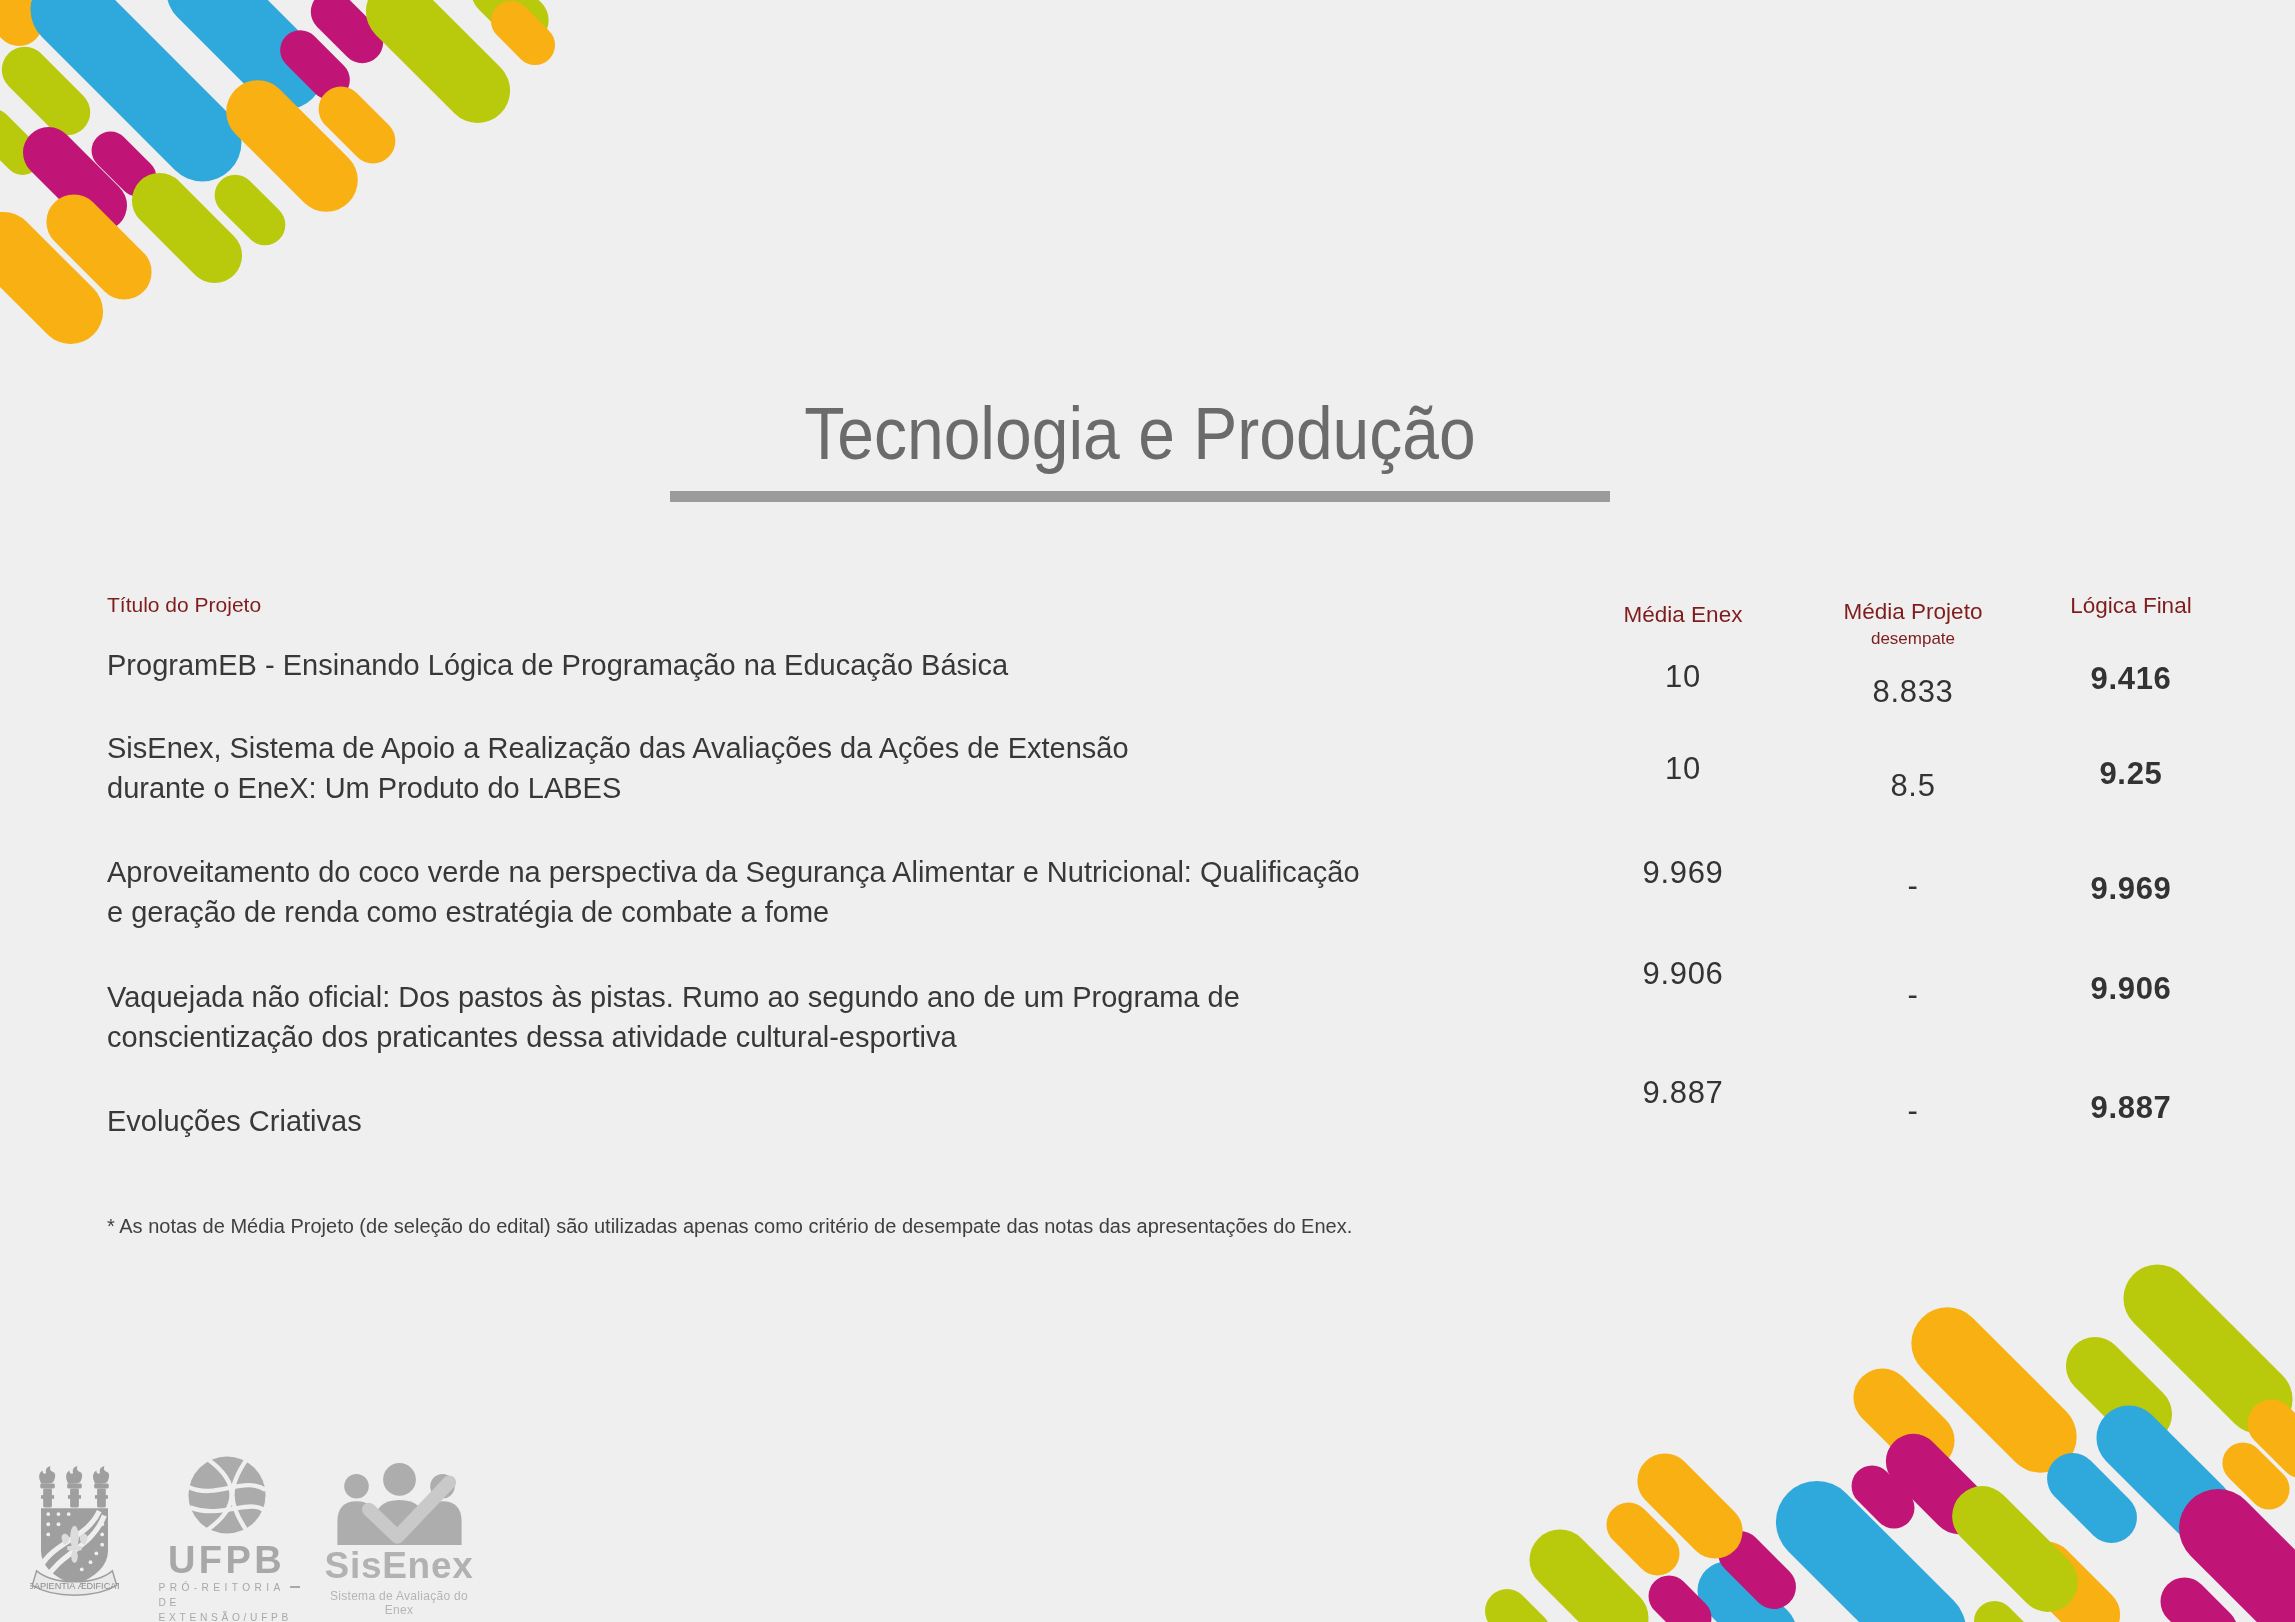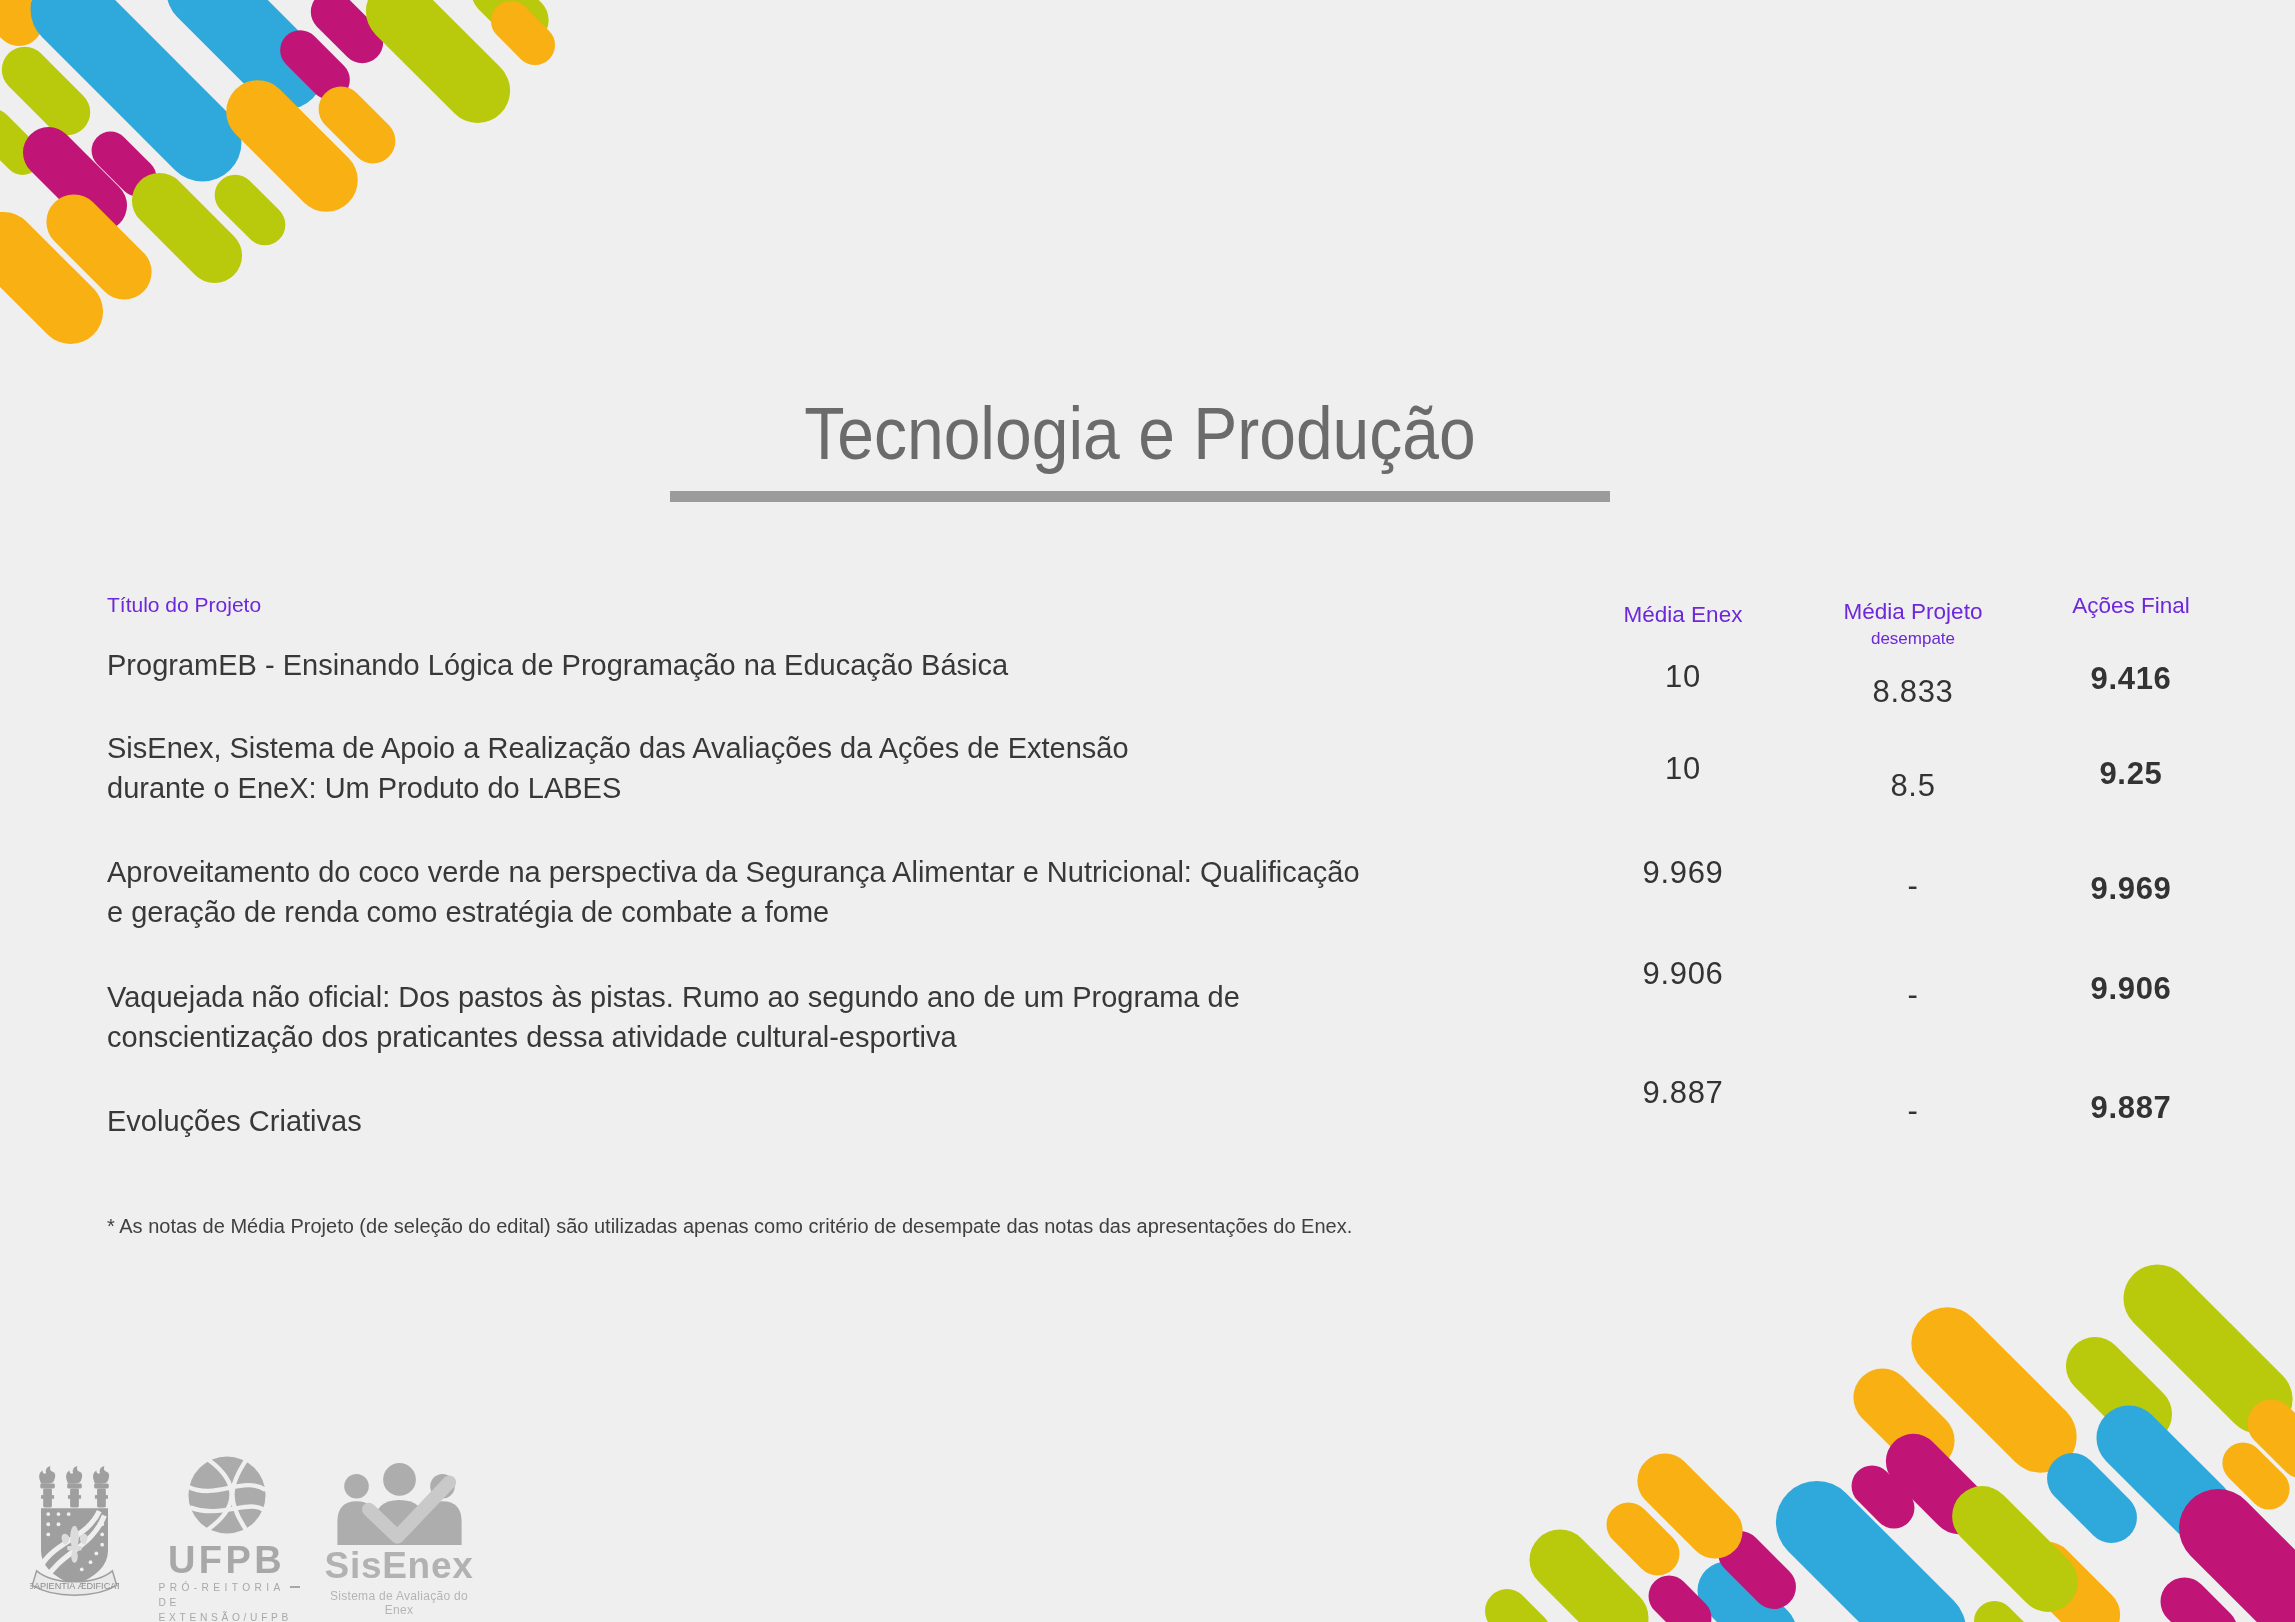--- a/index.html
+++ b/index.html
@@ -26,21 +26,21 @@
     position:absolute;top:392px;left:0;right:0;
     text-align:center;color:#6B6B6B;
     font-size:75px;line-height:82px;
     transform:translateX(-7.5px) scaleX(.88);transform-origin:50% 50%;
   }
   .section-rule{
     position:absolute;top:491px;left:670px;width:940px;height:11px;
     background:#9B9B9B;
   }
   
-  .th{position:absolute;font-size:22.5px;color:#6d28d9;}
+  .th{position:absolute;font-size:22.5px;color:#7f1d1d;}
   .th-project{left:107px;top:593px;font-size:21px;}
   .th-center{width:300px;text-align:center;}
   .th-enex{left:1533px;top:602px;}
   .th-proj{left:1763px;top:599px;}
   .th-sub{font-size:17px;margin-top:4.1px;}
   .th-final{left:1981px;top:593px;}
   .project-title{
     position:absolute;left:107px;width:1465px;
     font-size:29px;line-height:40px;color:#383838;
     white-space:pre-line;
@@ -122,21 +122,21 @@
   <div class="section-title">Tecnologia e Produção</div>
   <div class="section-rule"></div>
 
   <div>
     <div class="th th-project">Título do Projeto</div>
     <div class="th th-center th-enex">Média Enex</div>
     <div class="th th-center th-proj">
       <div>Média Projeto</div>
       <div class="th-sub">desempate</div>
     </div>
-    <div class="th th-center th-final">Ações Final</div>
+    <div class="th th-center th-final">Lógica Final</div>
 
     <div class="project-title" style="top:645px">ProgramEB - Ensinando Lógica de Programação na Educação Básica</div>
     <div class="num col-enex" style="top:658px">10</div>
     <div class="num col-proj" style="top:673px">8.833</div>
     <div class="num col-final" style="top:660px">9.416</div>
 
     <div class="project-title" style="top:728px">SisEnex, Sistema de Apoio a Realização das Avaliações da Ações de Extensão
 durante o EneX: Um Produto do LABES</div>
     <div class="num col-enex" style="top:750px">10</div>
     <div class="num col-proj" style="top:767px">8.5</div>

